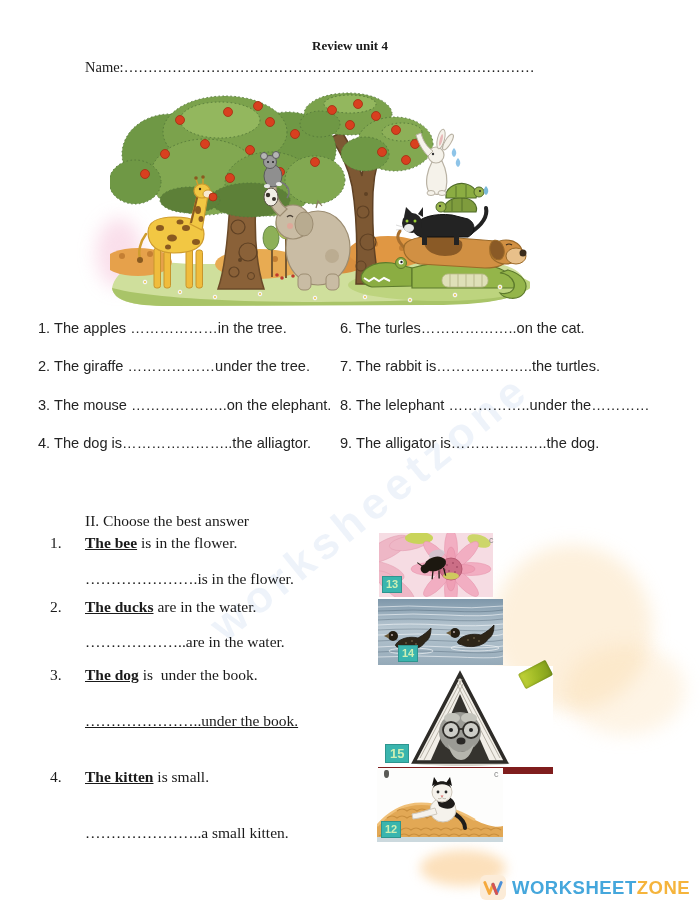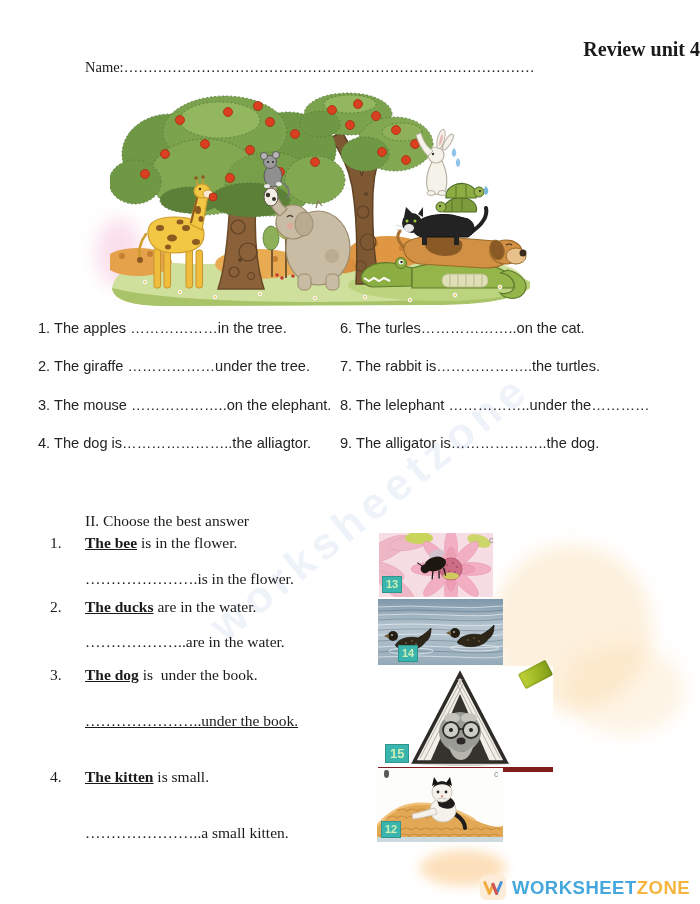--- a/index.html
+++ b/index.html
@@ -11,22 +11,22 @@
              transform:rotate(-39deg);transform-origin:left top;
              font-family:"Liberation Sans",sans-serif;font-weight:bold;
              font-size:44px;letter-spacing:6px;color:rgba(150,180,225,0.16);
              white-space:nowrap;pointer-events:none;}
   .blob{position:absolute;border-radius:50%;filter:blur(9px);pointer-events:none;}
   .blob.pink{left:96px;top:218px;width:46px;height:70px;background:rgba(238,150,190,0.30);}
   .blob.peach1{left:492px;top:545px;width:160px;height:165px;background:rgba(250,205,140,0.30);}
   .blob.peach2{left:565px;top:645px;width:120px;height:90px;background:rgba(250,215,160,0.28);}
   .blob.orange{left:420px;top:850px;width:86px;height:36px;background:rgba(245,165,60,0.35);filter:blur(6px);}
 
-  .title{position:absolute;left:0;top:38px;width:700px;text-align:right;margin:0;
-         font-size:20px;font-weight:bold;}
+  .title{position:absolute;left:0;top:38px;width:700px;text-align:center;margin:0;
+         font-size:13px;font-weight:bold;}
   .name-line{position:absolute;left:85px;top:59px;width:450px;font-size:14.5px;
              white-space:nowrap;overflow:hidden;}
 
   .illustration{position:absolute;left:110px;top:92px;width:420px;height:220px;}
 
   .s1-item{position:absolute;font-family:"Liberation Sans",sans-serif;font-size:14.6px;
            color:#242424;white-space:nowrap;}
   .col1{left:38px;}  .col2{left:340px;}
   .r0{top:320px;} .r1{top:358px;} .r2{top:397px;} .r3{top:435px;} .r4{top:474px;}
 
@@ -35,21 +35,21 @@
   .s2-text{position:absolute;left:85px;font-size:15.5px;white-space:pre-wrap;}
   .s2-sub{font-weight:bold;text-decoration:underline;}
   .t1{top:534px;} .a1{top:570px;} .t2{top:598px;} .a2{top:633px;}
   .t3{top:666px;} .a3{top:712px;text-decoration:underline;} .t4{top:768px;} .a4{top:788px;margin-top:36px;}
 
   .photo{position:absolute;overflow:hidden;}
   .photo svg{display:block;}
   .ph-bee{left:379px;top:533px;width:114px;height:64px;}
   .ph-ducks{left:378px;top:599px;width:125px;height:66px;}
   .ph-dogbook{left:378px;top:666px;width:175px;height:101px;background:#fff;
-              border-bottom:5px solid #7f1d1d;}
+              border-bottom:7px solid #7f1d1d;}
   .ph-kitten{left:377px;top:768px;width:126px;height:74px;background:#fff;}
   .badge{position:absolute;background:#3ab5ae;color:#cdefb4;border:1px solid #2e958f;
          font-family:"Liberation Sans",sans-serif;font-weight:bold;font-size:11px;
          line-height:13px;padding:1px 3px;}
   .b13{left:3px;top:43px;} .b14{left:20px;top:46px;}
   .b15{left:7px;top:78px;font-size:13px;line-height:15px;padding:1px 4px;}
   .b12{left:4px;top:53px;}
   .corner-mark{position:absolute;font-size:9px;color:#8a8a8a;
                font-family:"Liberation Sans",sans-serif;}
   .cm1{left:489px;top:535px;} .cm2{left:494px;top:769px;}

